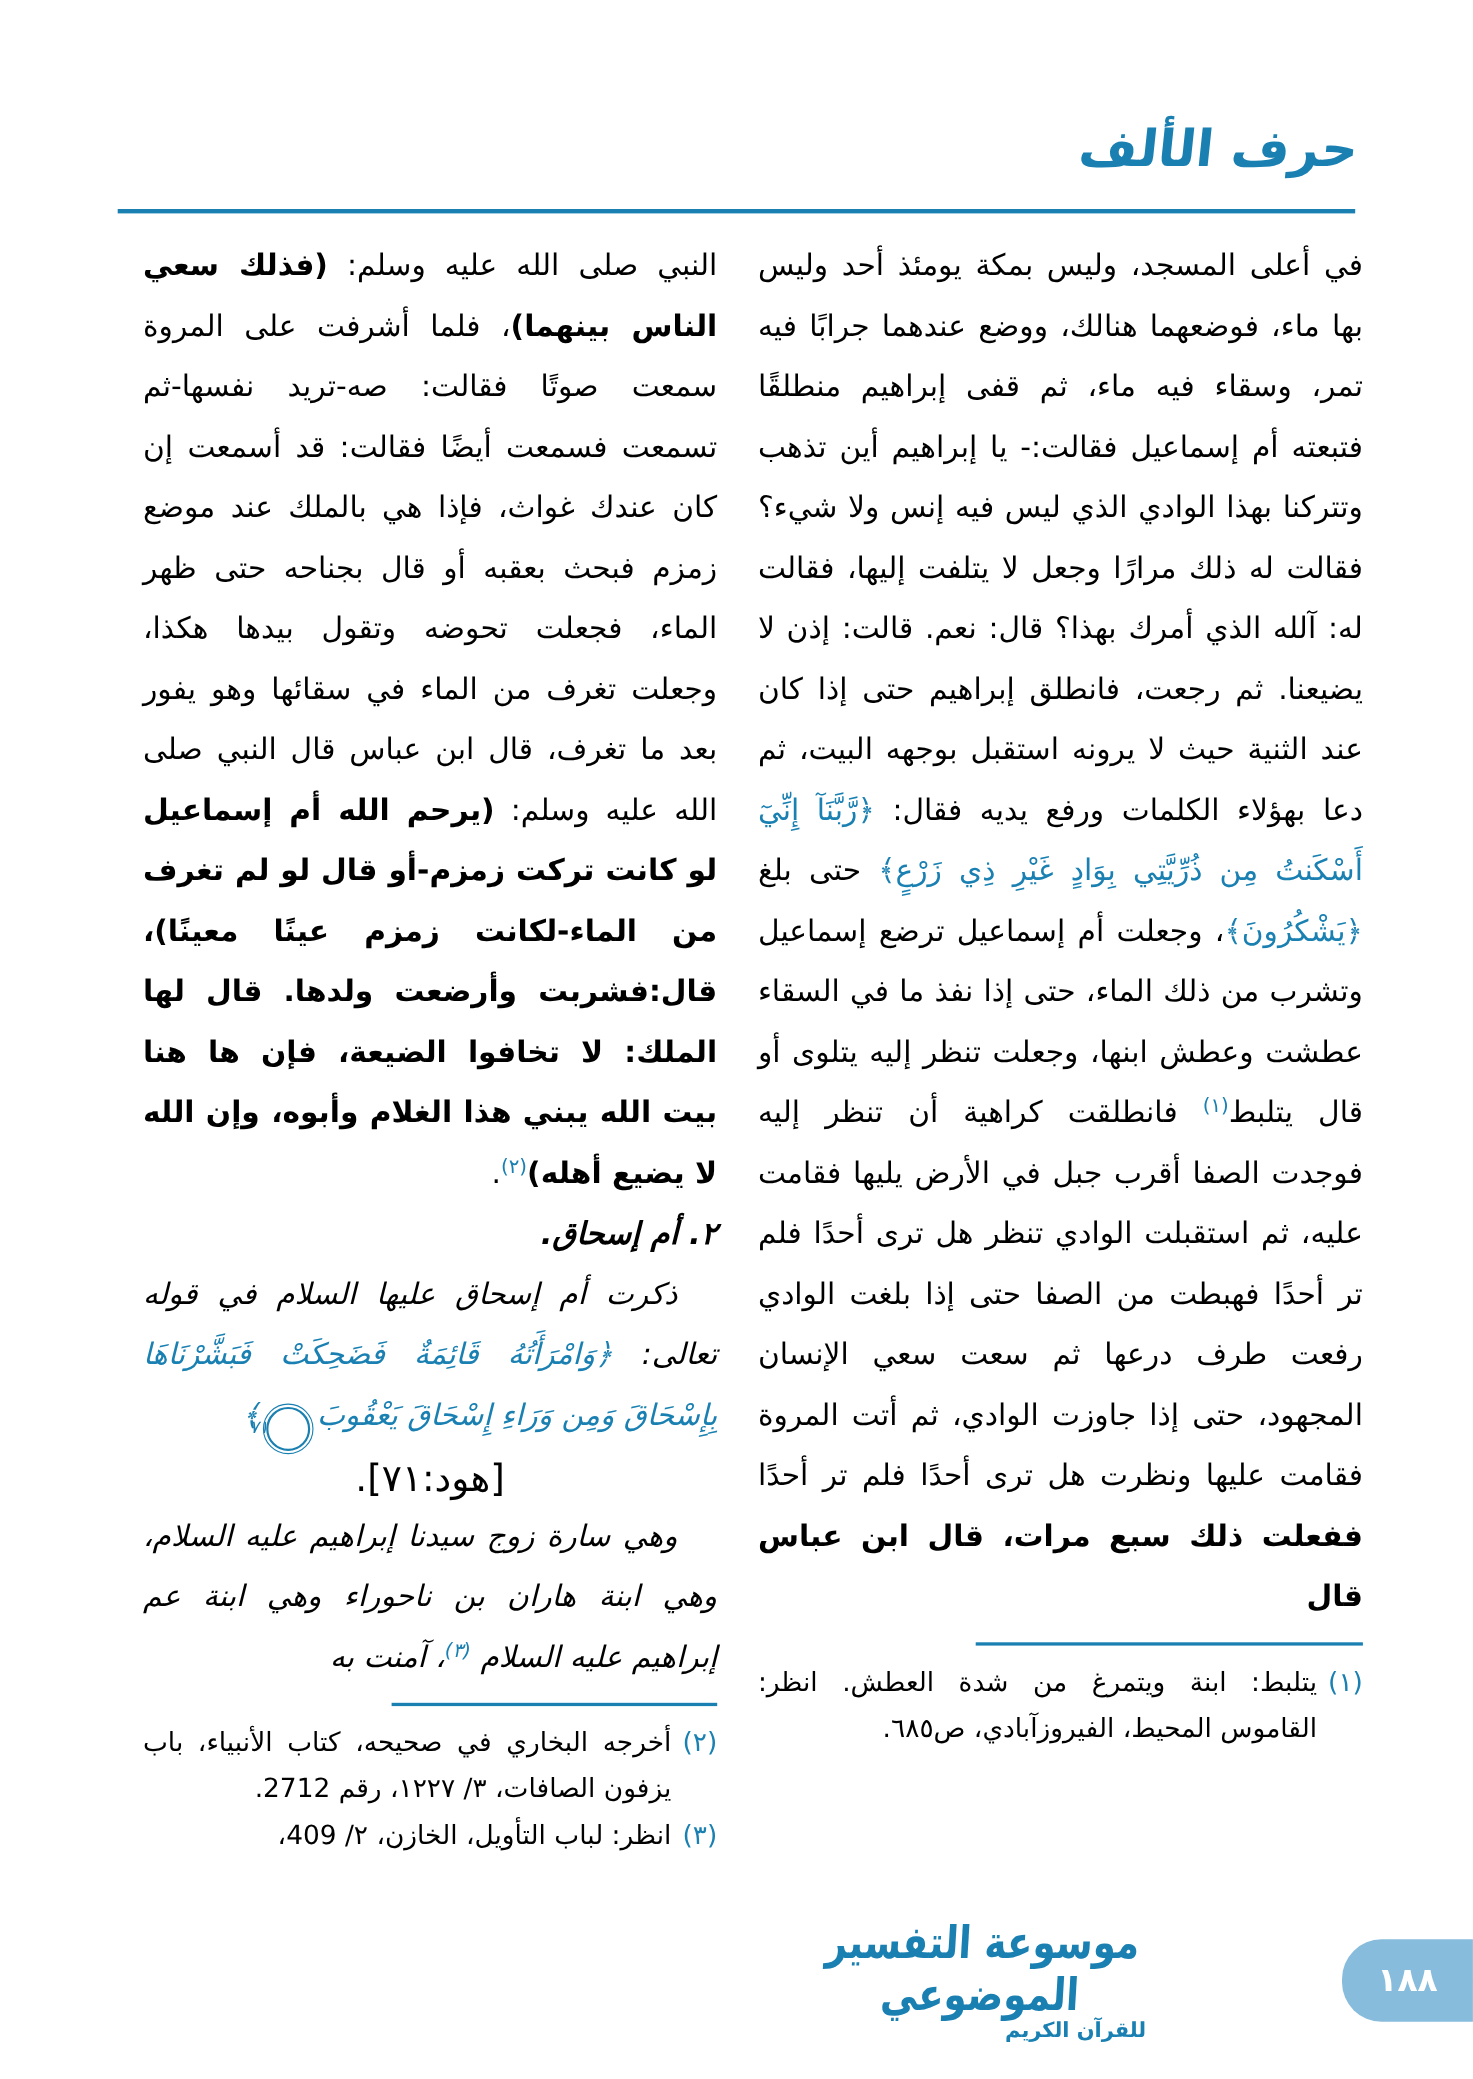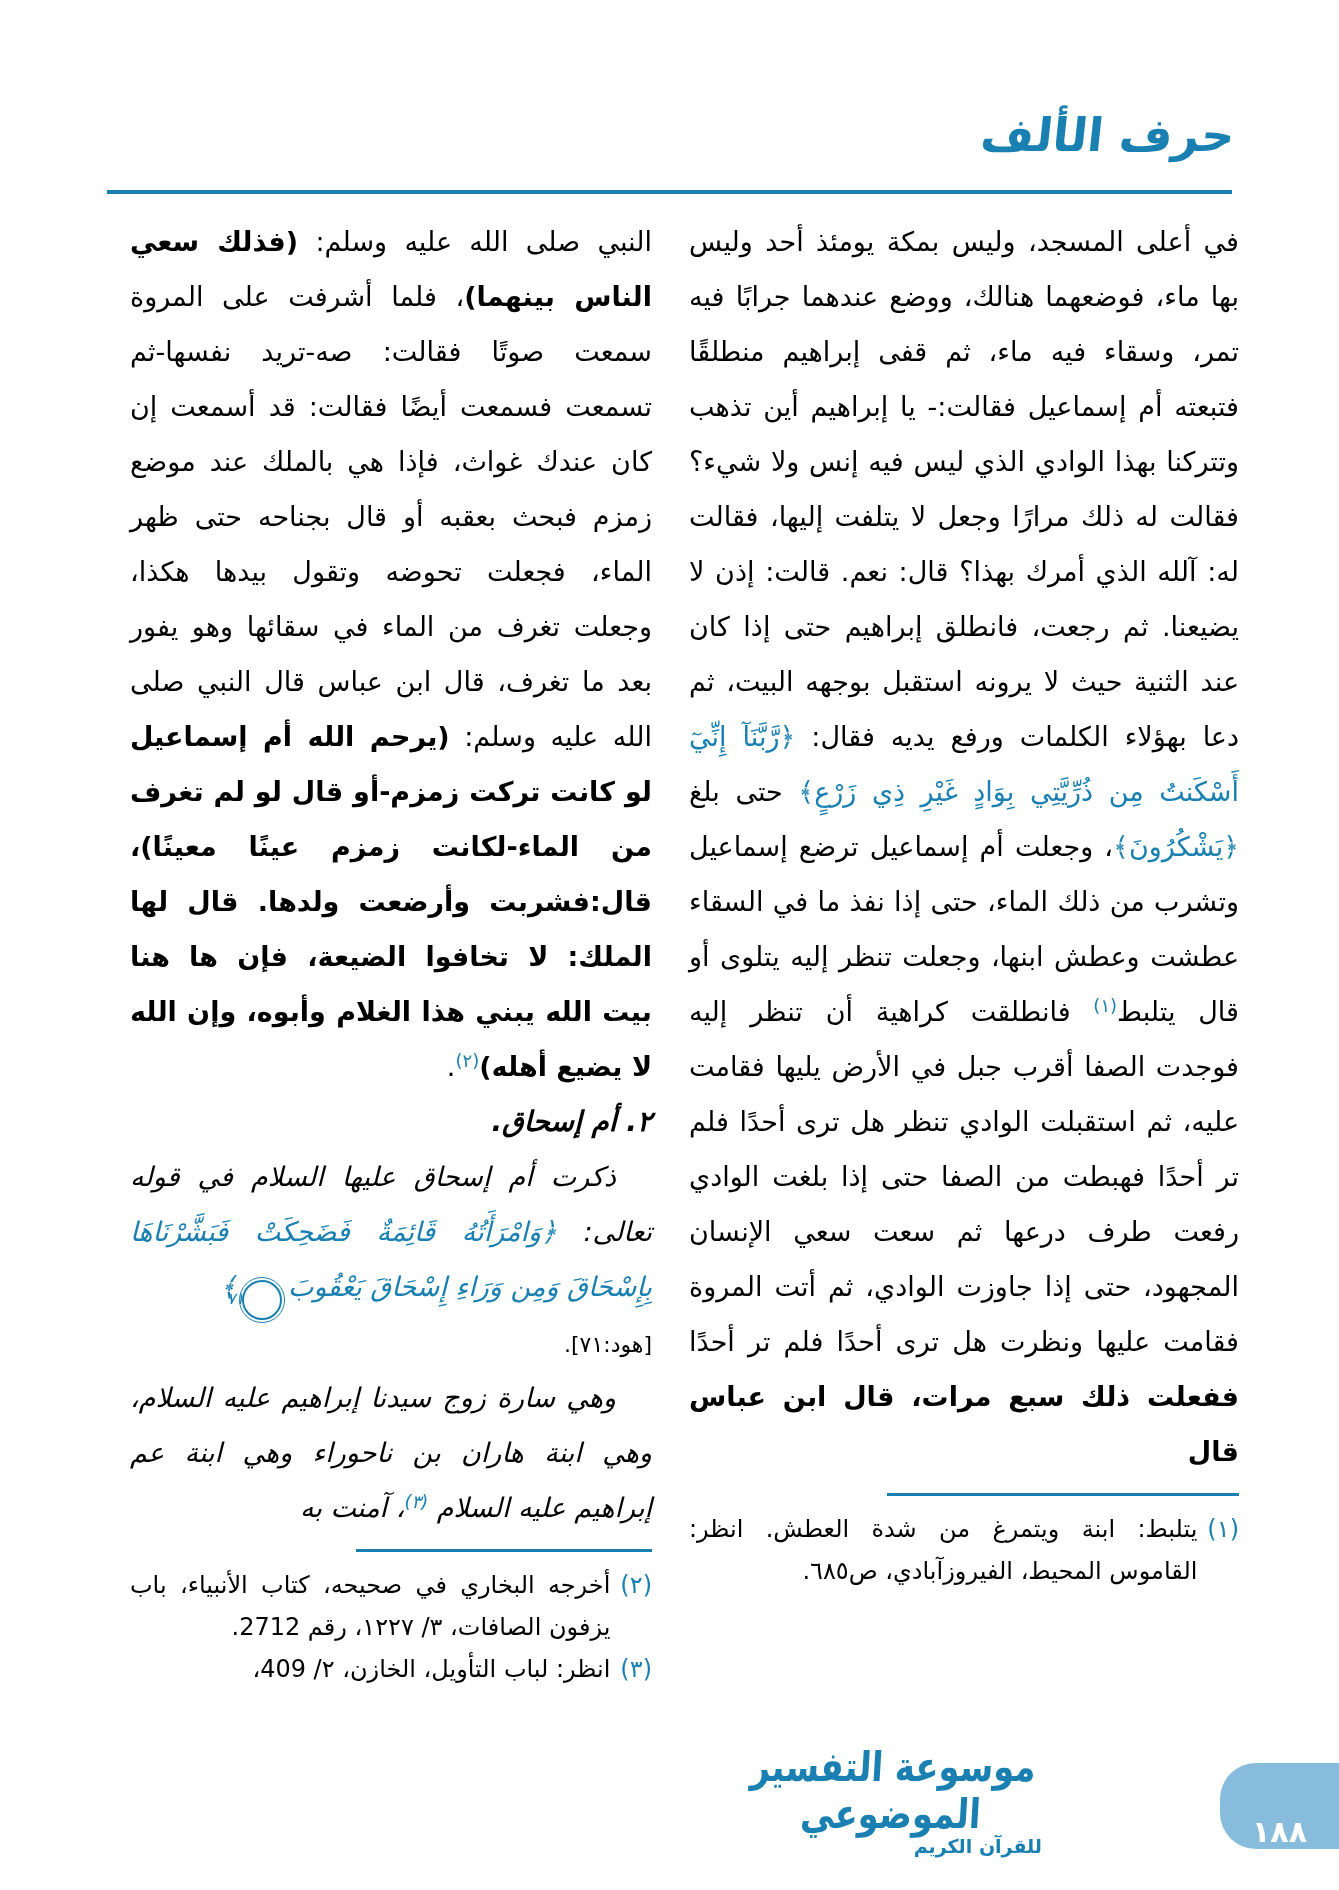--- a/index.html
+++ b/index.html
@@ -39,21 +39,21 @@
     color:#1a80b2;font-size:18px;vertical-align:9px;
     letter-spacing:-1px;line-height:0;
   }
   .heading{
     font-weight:bold;font-size:28px;
     margin:16px 88px 12px 0;
     font-style:italic;
   }
   .indent{text-indent:36px;font-style:italic;}
   .citation{
-    font-size:22px;text-align:right;
+    font-size:34px;text-align:center;
     margin:0 0 8px 0;line-height:50px;
   }
   .ayah-num{
     display:inline-block;width:36px;height:36px;
     border:2px solid #1a80b2;border-radius:50%;
     outline:1px solid #1a80b2;outline-offset:2px;
     text-align:center;line-height:34px;
     font-size:16px;color:#1a80b2;
     vertical-align:-8px;margin:0 6px;
   }
@@ -76,24 +76,24 @@
   }
   .logo-line1{
     font-size:34px;font-weight:bold;letter-spacing:-2px;
     transform:scaleY(1.2) skewX(-4deg);
   }
   .logo-line2{
     font-size:19px;font-weight:bold;margin-top:6px;letter-spacing:1px;text-align:right;
   }
   .page-pill{
     position:absolute;top:1763px;right:0;
-    width:119px;height:86px;
+    width:119px;height:75px;
     background:#87bcdc;
     border-radius:36px 0 0 36px;
-    display:flex;align-items:flex-end;justify-content:center;
+    display:flex;align-items:center;justify-content:center;
     color:#ffffff;font-size:30px;font-weight:bold;
   }
 </style>
 </head>
 <body>
 
 <div class="page">
 
   <div class="header-title">حرف الألف</div>
   <div class="header-rule"></div>

